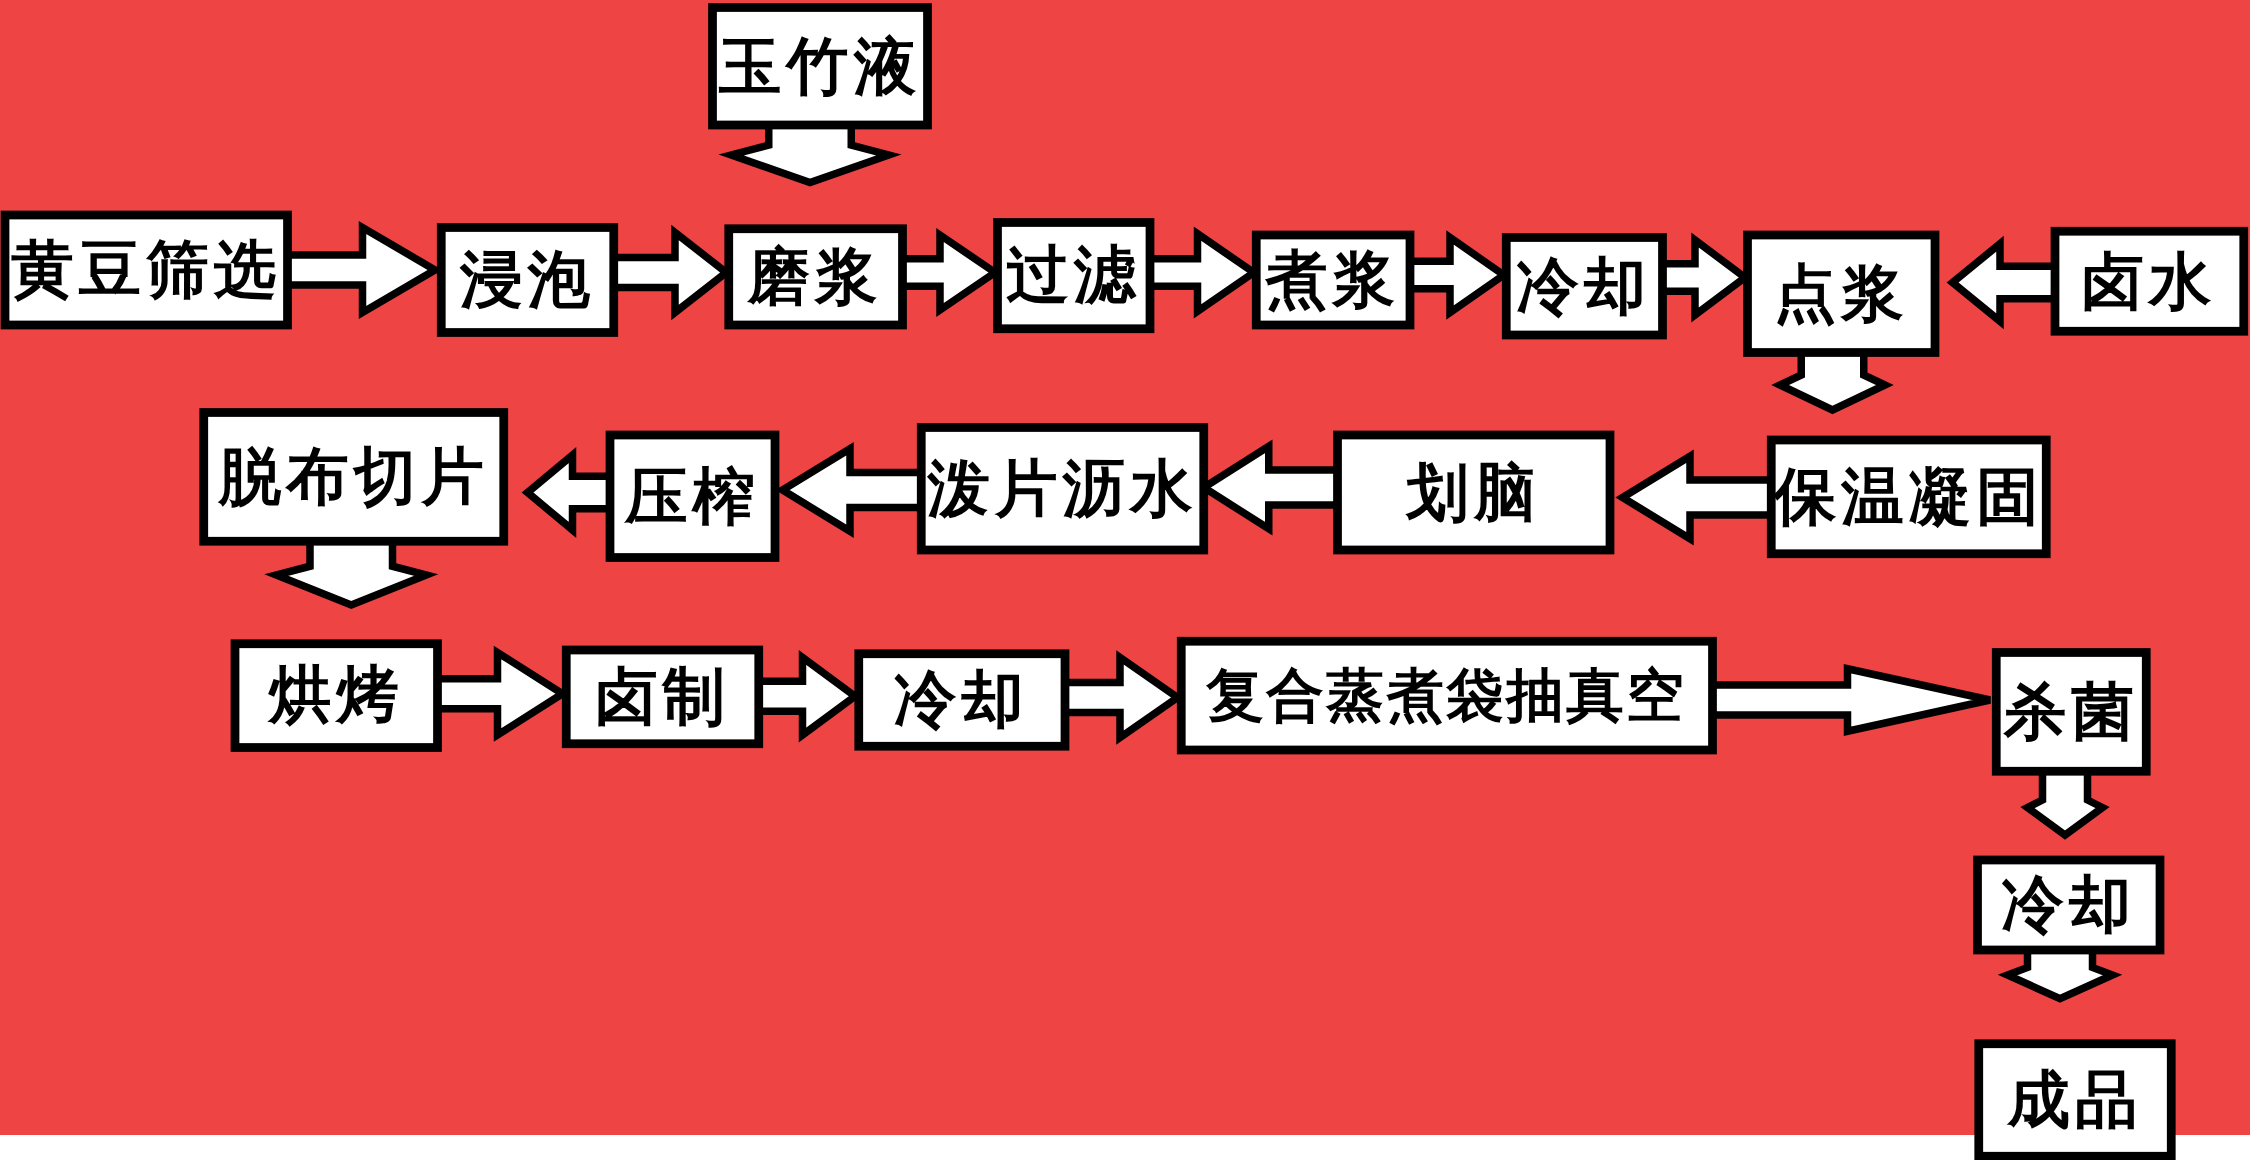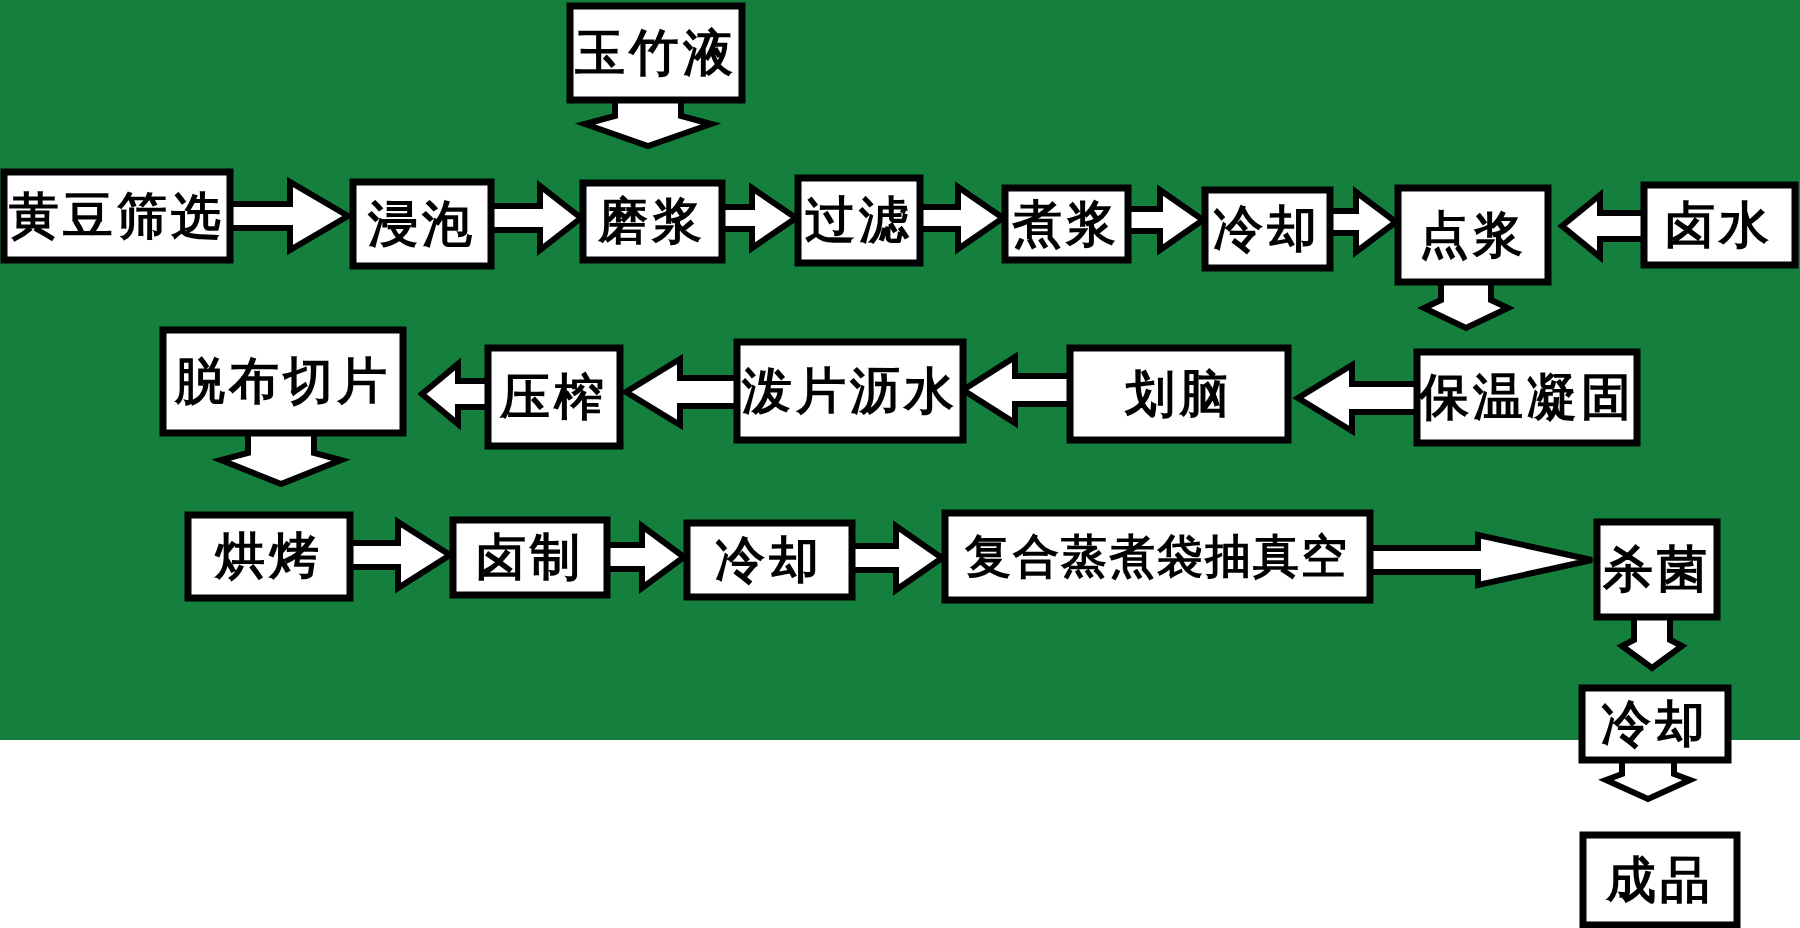--- a/index.html
+++ b/index.html
@@ -6,22 +6,22 @@
     margin: 0;
     padding: 0;
     background: #ffffff;
     width: 1800px;
     height: 928px;
     overflow: hidden;
   }
   .canvas-wrap {
     position: relative;
     width: 1800px;
-    height: 740px;
-    background: #15803d;
+    height: 908px;
+    background: #ef4444;
   }
   svg { display: block; }
   .box {
     fill: #ffffff;
     stroke: #000000;
     stroke-width: 7;
     stroke-linejoin: miter;
   }
   .arrow {
     fill: #ffffff;

